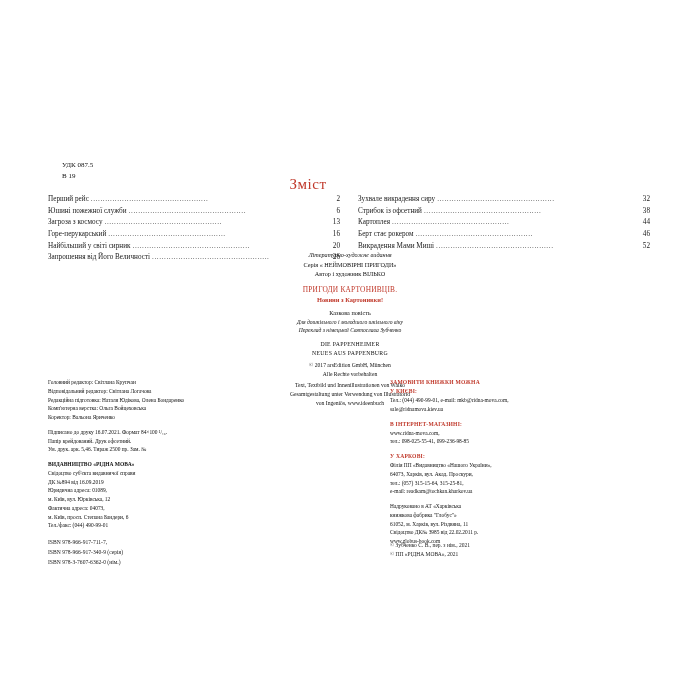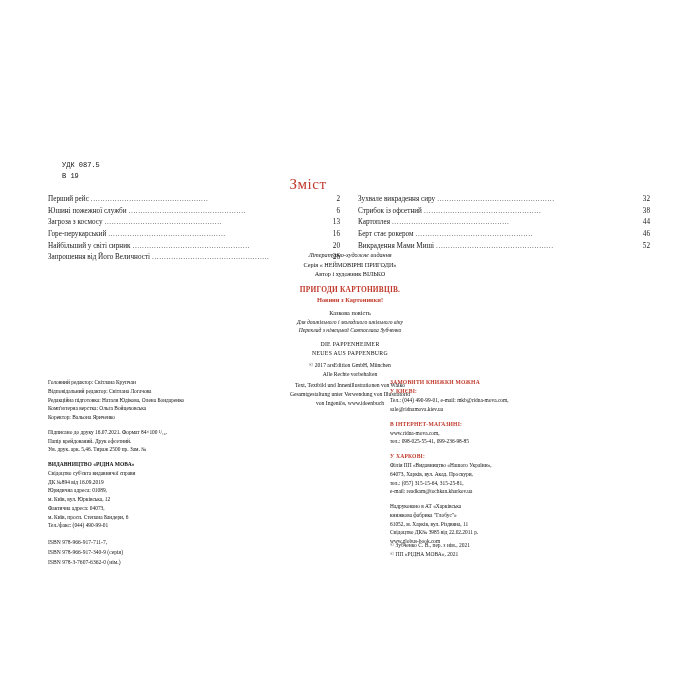--- a/index.html
+++ b/index.html
@@ -15,21 +15,21 @@
     position:absolute;
     left:0;top:0;
     width:700px;height:700px;
   }
   .udk{
     position:absolute;
     left:62px;top:160px;
     font-size:7px;
     line-height:1.5;
     color:#111;
-    font-family:Liberation Mono, monospace;
+    font-family:Liberation Serif, serif;
   }
   .title{
     position:absolute;
     left:0;top:176px;
     width:616px;
     text-align:center;
     font-size:15px;
     color:#c0392b;
     letter-spacing:.5px;
     font-family:"Liberation Serif", serif;
@@ -64,21 +64,21 @@
     position:absolute;
     left:0;top:250px;
     width:700px;
     text-align:center;
     font-size:6.2px;
     line-height:1.55;
     color:#111;
   }
   .cb-line{display:block;}
   .cb-small{font-size:5.6px;}
-  .cb-red{color:#c0392b;font-size:7.4px;font-weight:bold;letter-spacing:.2px;}
+  .cb-red{color:#c0392b;font-size:7.4px;font-weight:normal;letter-spacing:.2px;}
   .cb-red2{color:#c0392b;font-size:6.4px;font-weight:bold;}
   .cb-ital{font-style:italic;}
   .cb-gap{display:block;height:5px;}
   .cb-gap-sm{display:block;height:3px;}
   .cb-de{font-size:5.8px;letter-spacing:.3px;}
 
   .lower{
     position:absolute;
     left:0;top:378px;
     width:700px;

